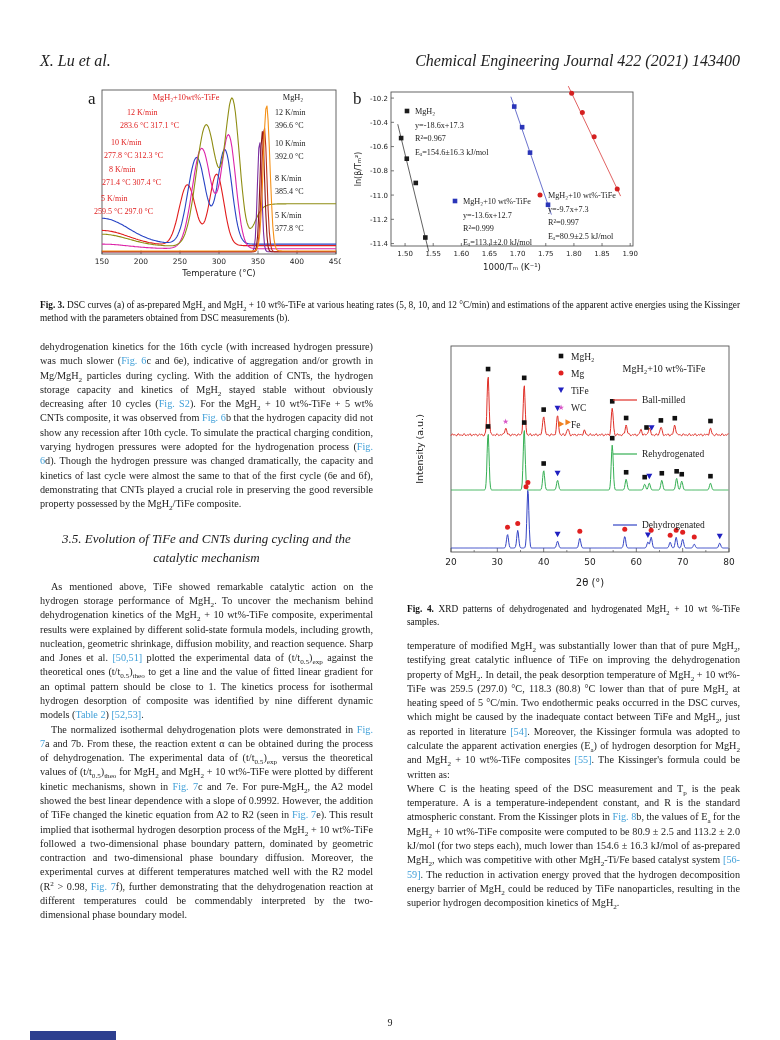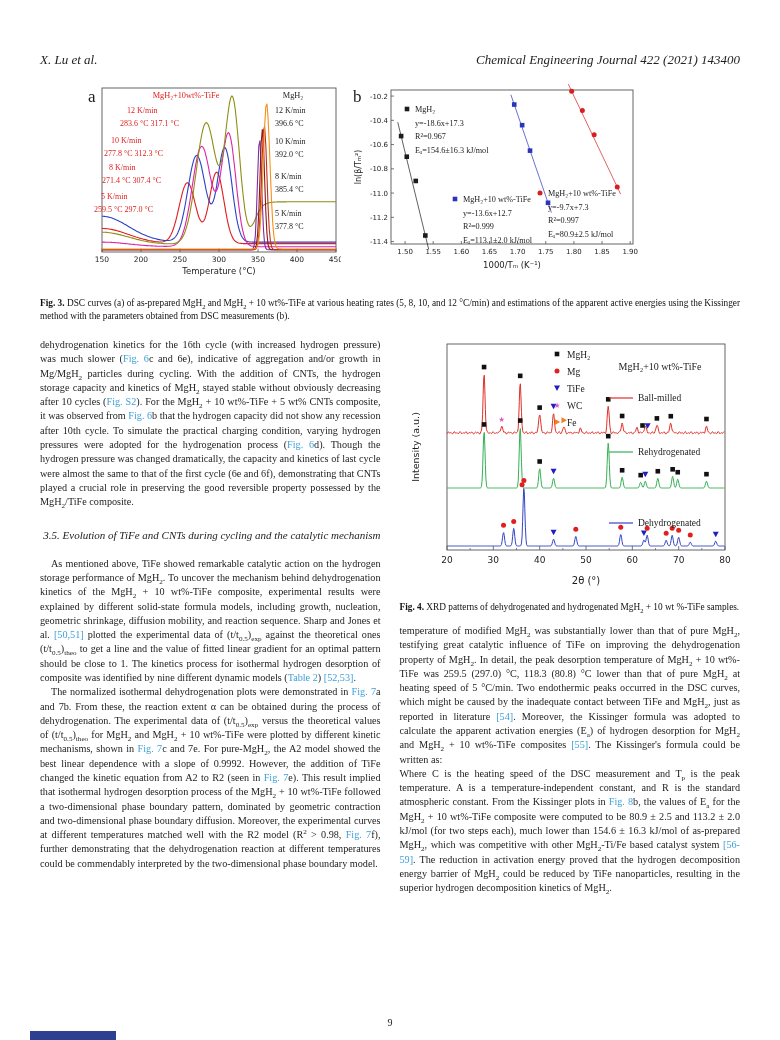--- a/index.html
+++ b/index.html
@@ -1,28 +1,28 @@
 <!DOCTYPE html>
 <html><head>
 <meta charset="utf-8">
 <style>
   *{box-sizing:border-box;margin:0;padding:0}
   html,body{width:780px;height:1040px}
   body{background:#ededed;font-family:"Liberation Serif","DejaVu Serif",serif}
   .page{position:relative;width:780px;height:1040px;background:#fff;color:#1c1c1c;overflow:hidden}
-  .hdr{display:flex;justify-content:space-between;padding:52px 40px 6px;font-style:italic;font-size:13px;color:#222;border-bottom:0}
+  .hdr{display:flex;justify-content:space-between;padding:52px 40px 6px;font-style:italic;font-size:16px;color:#222;border-bottom:0}
   .figrow{display:flex;gap:10px;padding:8px 0 0 86px}
   .figrow svg{display:block}
   .caption{padding:10px 40px 0;font-size:9.3px;line-height:1.4;text-align:justify;color:#111}
-  .columns{display:flex;gap:19px;padding:15px 40px 0;align-items:flex-start}
+  .columns{display:flex;gap:34px;padding:15px 40px 0;align-items:flex-start}
   .col{flex:1;min-width:0;font-size:10.2px;line-height:1.4;text-align:justify}
   .col p{text-indent:11px}
   .col p.noindent{text-indent:0}
   .col p.eq{text-indent:11px}
-  h3.sec{font-style:italic;font-weight:normal;font-size:11px;margin:19px 0 13px;line-height:1.4;text-align:right}
+  h3.sec{font-style:italic;font-weight:normal;font-size:13px;margin:19px 0 13px;line-height:1.4;text-align:center}
   .blue{color:#3f9fd8}
   sub,sup{font-size:70%;line-height:0}
   .fig9 svg{display:block;margin:0 auto}
   .fig9cap{margin:8px 0 10px;font-size:9.3px;line-height:1.4;text-align:justify;color:#111}
   .pageno{position:absolute;bottom:12px;left:0;right:0;text-align:center;font-size:10px;color:#222}
   .cornerbar{position:absolute;left:30px;bottom:0;width:86px;height:9px;background:#2d3f8f}
 </style>
 </head>
 <body>
 

